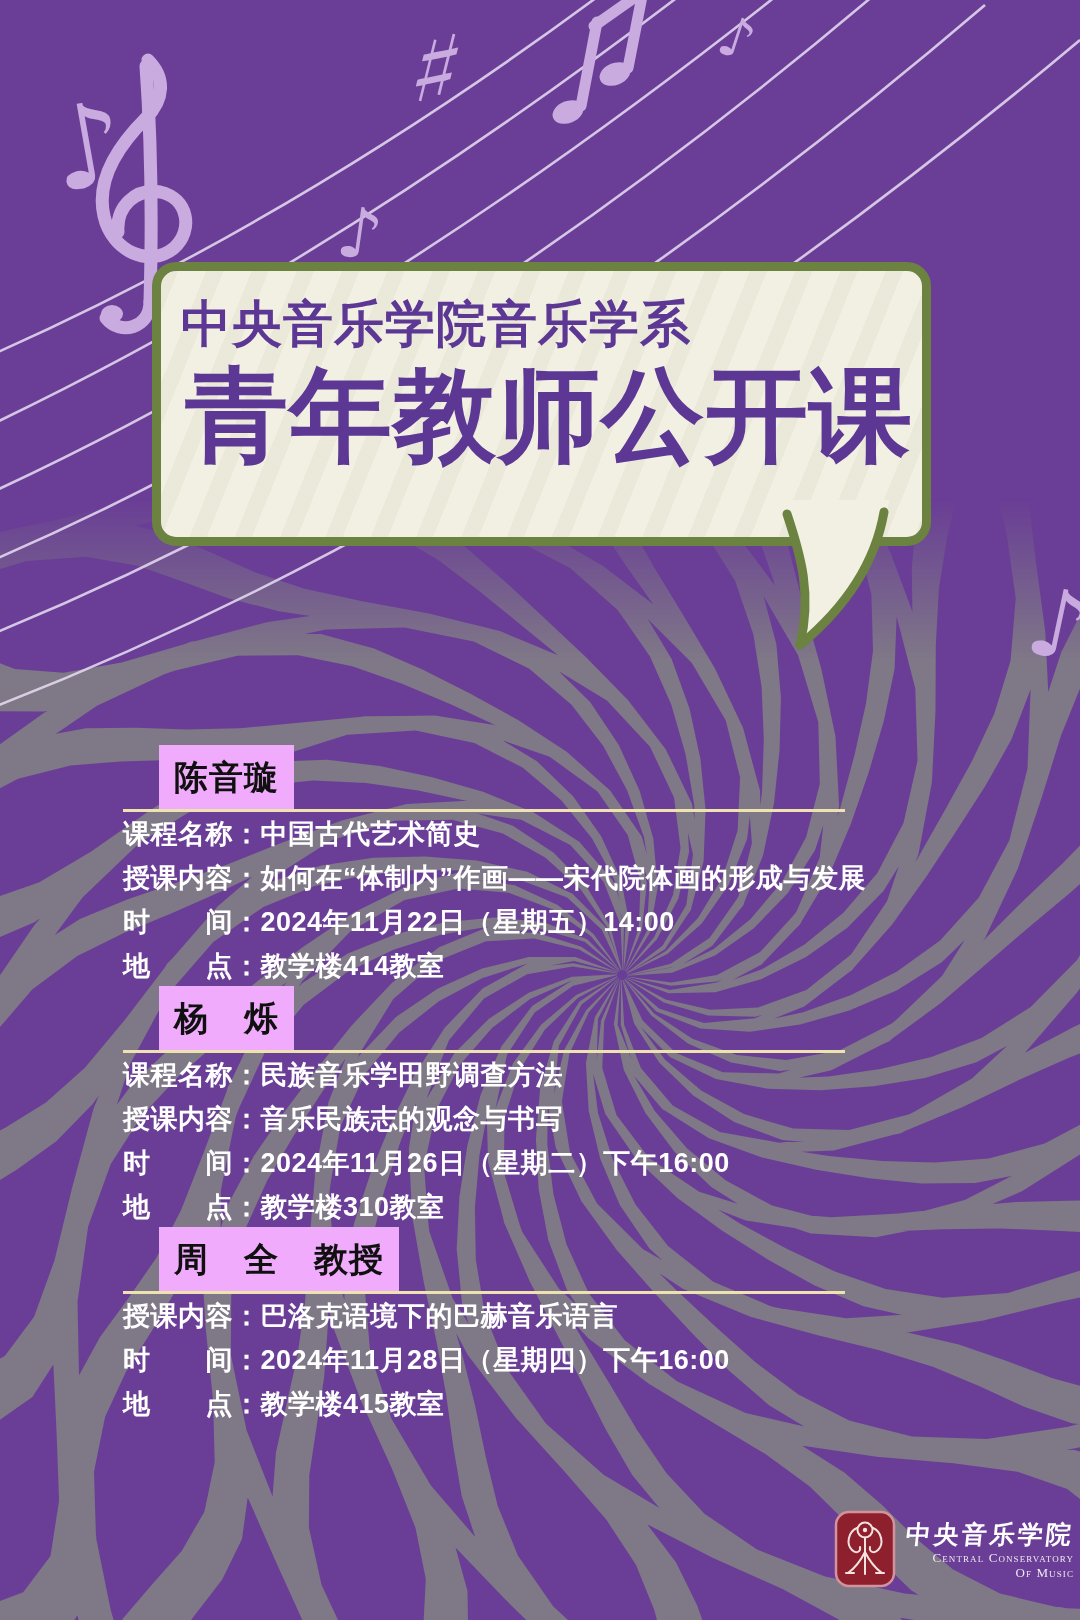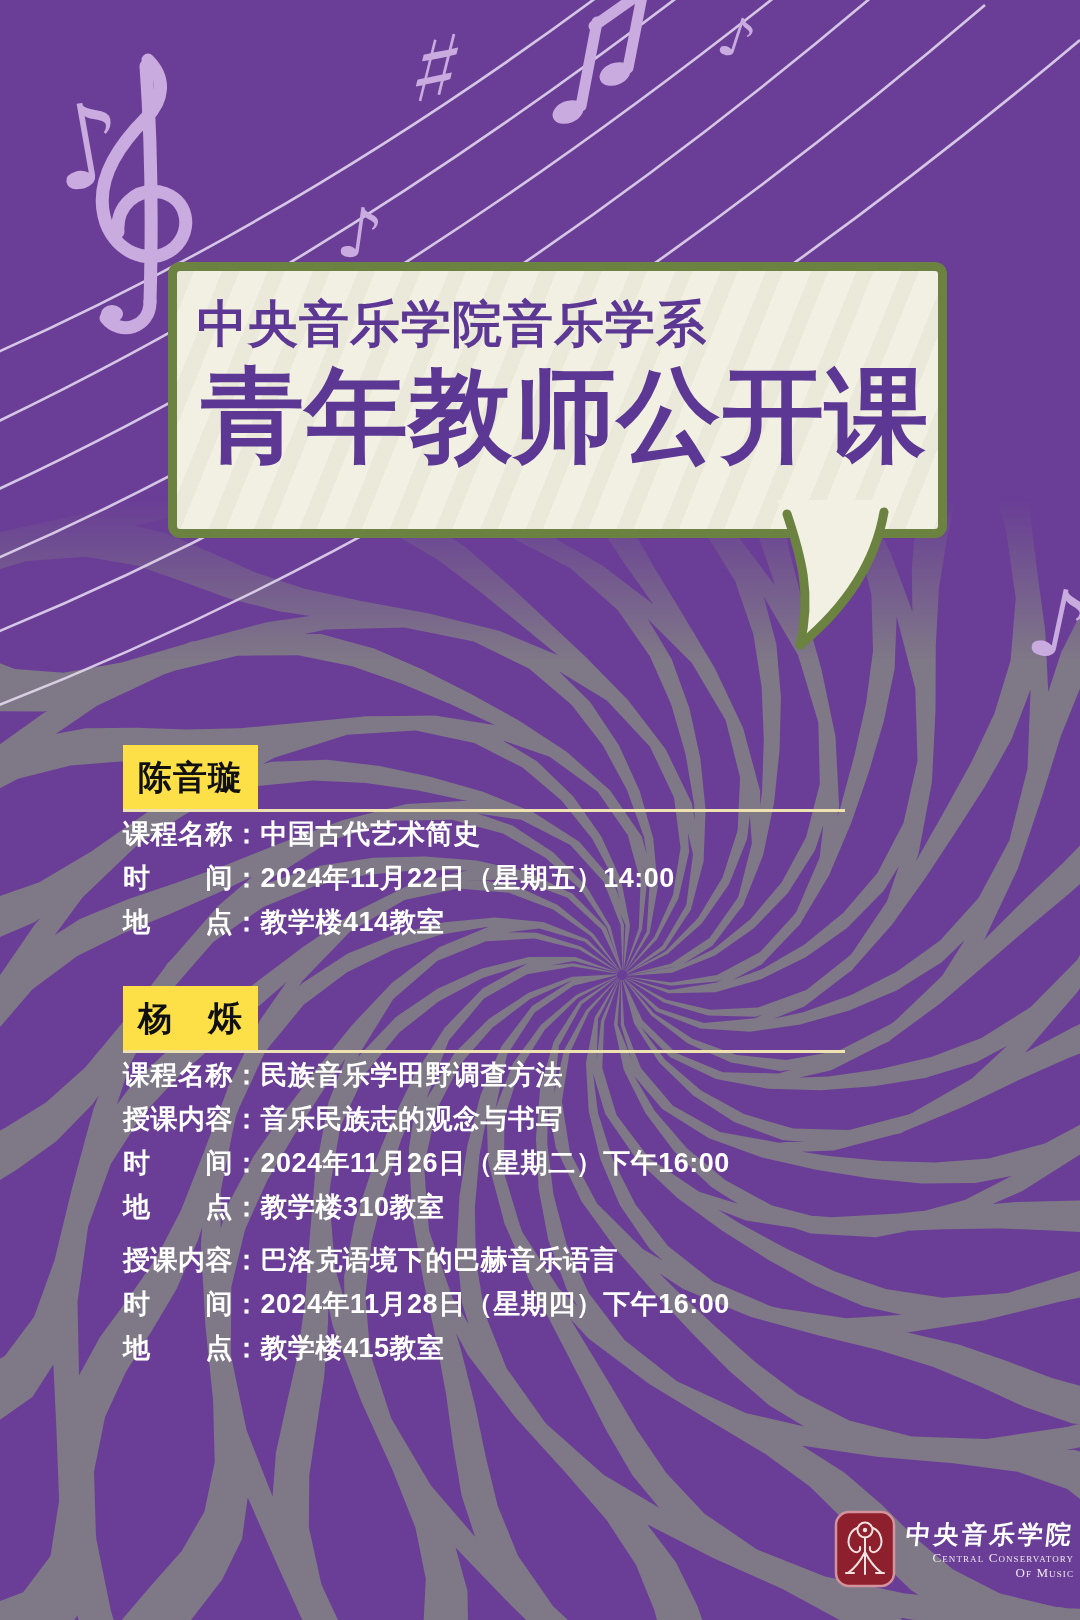--- a/index.html
+++ b/index.html
@@ -16,36 +16,36 @@
     pointer-events:none;
   }
   
   .music-deco{position:absolute; left:0; top:0; pointer-events:none;}
   .staff{fill:none; stroke:#e9def5; stroke-width:2.6; opacity:.85;}
   .clef{fill:none; stroke:#c9abdf; stroke-width:13; stroke-linecap:round;}
   .note-glyph{fill:#c9abdf; font-family:"DejaVu Sans", sans-serif; font-weight:bold;}
   .note-draw{stroke:#c9abdf; stroke-width:11; stroke-linecap:round;}
   
   .bubble{
-    position:absolute; left:168px; top:262px; width:749px; height:248px;
+    position:absolute; left:152px; top:262px; width:749px; height:248px;
     background-color:#f2f0e3;
     background-image:repeating-linear-gradient(112deg, rgba(125,135,95,.07) 0 16px, transparent 16px 42px);
-    border:9px solid #6b8240; border-radius:12px;
-    padding:6px 0 4px 12px; box-sizing:content-box;
+    border:9px solid #6b8240; border-radius:24px;
+    padding:6px 0 12px 12px; box-sizing:content-box;
   }
   .org-line{font-size:50px; font-weight:bold; color:#5c3894; letter-spacing:1px; margin:14px 0 0 8px;}
   .main-title{font-size:103px; font-weight:bold; color:#5c3894; letter-spacing:1px; line-height:1.12; margin-left:12px; white-space:nowrap;}
   .tail{position:absolute; left:740px; top:500px; pointer-events:none;}
   
   .section{position:absolute; left:123px; width:800px;}
   .badge-row{border-bottom:3px solid #eee3b0; width:722px; font-size:0;}
   .badge{
-    display:inline-block; background:#fde047; color:#101010;
+    display:inline-block; background:#f0abfc; color:#101010;
     font-size:34px; font-weight:bold; letter-spacing:1px;
-    padding:10px 15px 8px; vertical-align:bottom;
+    padding:10px 15px 8px; vertical-align:bottom;margin-left:36px;
   }
   .row{height:44px; line-height:44px; font-size:27px; font-weight:bold; color:#ffffff; letter-spacing:.5px; white-space:nowrap;}
   .row:first-of-type{margin-top:11px;}
   .sec-1{top:745px;} .sec-2{top:986px;} .sec-3{top:1227px;}
   
   .logo{position:absolute; left:834px; top:1510px; display:flex; align-items:center;}
   .logo-text{margin-left:10px;}
   .logo-cn{font-size:25px; color:#ffffff; font-weight:bold; letter-spacing:3px; transform:skewX(-6deg); white-space:nowrap;}
   .logo-en{font-family:"Liberation Serif", serif; font-variant:small-caps; font-size:13px; color:#efe9f2; letter-spacing:1.1px; line-height:1.15; white-space:nowrap;text-align:right;}
 </style>
@@ -95,35 +95,39 @@
     <path d="M35 -2 L150 -2 L144 22 C134 60 112 102 60 145 C72 94 61 56 47 18 Z" fill="#f2f0e3"></path>
     <path d="M144 12 C136 58 112 102 60 145" fill="none" stroke="#6b8240" stroke-width="9" stroke-linecap="round"></path>
     <path d="M47 14 C61 56 72 94 60 145" fill="none" stroke="#6b8240" stroke-width="9" stroke-linecap="round"></path>
   </svg>
 
   <div class="section sec-1">
     <div class="badge-row">
       <span class="badge">陈音璇</span>
     </div>
     <div class="row"><span>课程名称：</span><span>中国古代艺术简史</span></div>
+    <div class="row"><span>授课内容：</span><span>如何在“体制内”作画——宋代院体画的形成与发展</span></div>
     <div class="row"><span>时　　间：</span><span>2024年11月22日（星期五）14:00</span></div>
     <div class="row"><span>地　　点：</span><span>教学楼414教室</span></div>
   </div>
 
   <div class="section sec-2">
     <div class="badge-row">
       <span class="badge">杨　烁</span>
     </div>
     <div class="row"><span>课程名称：</span><span>民族音乐学田野调查方法</span></div>
     <div class="row"><span>授课内容：</span><span>音乐民族志的观念与书写</span></div>
     <div class="row"><span>时　　间：</span><span>2024年11月26日（星期二）下午16:00</span></div>
     <div class="row"><span>地　　点：</span><span>教学楼310教室</span></div>
   </div>
 
   <div class="section sec-3">
+    <div class="badge-row">
+      <span class="badge">周　全　教授</span>
+    </div>
     <div class="row"><span>授课内容：</span><span>巴洛克语境下的巴赫音乐语言</span></div>
     <div class="row"><span>时　　间：</span><span>2024年11月28日（星期四）下午16:00</span></div>
     <div class="row"><span>地　　点：</span><span>教学楼415教室</span></div>
   </div>
 
   <div class="logo">
     <svg width="62" height="78" viewBox="0 0 62 78">
       <rect x="2" y="2" width="58" height="74" rx="13" fill="#8e1f2d" stroke="#d3939c" stroke-width="2.5"></rect>
       <g fill="none" stroke="#f3e3e0" stroke-width="2" stroke-linecap="round">
         <circle cx="31" cy="20" r="7.5"></circle>

